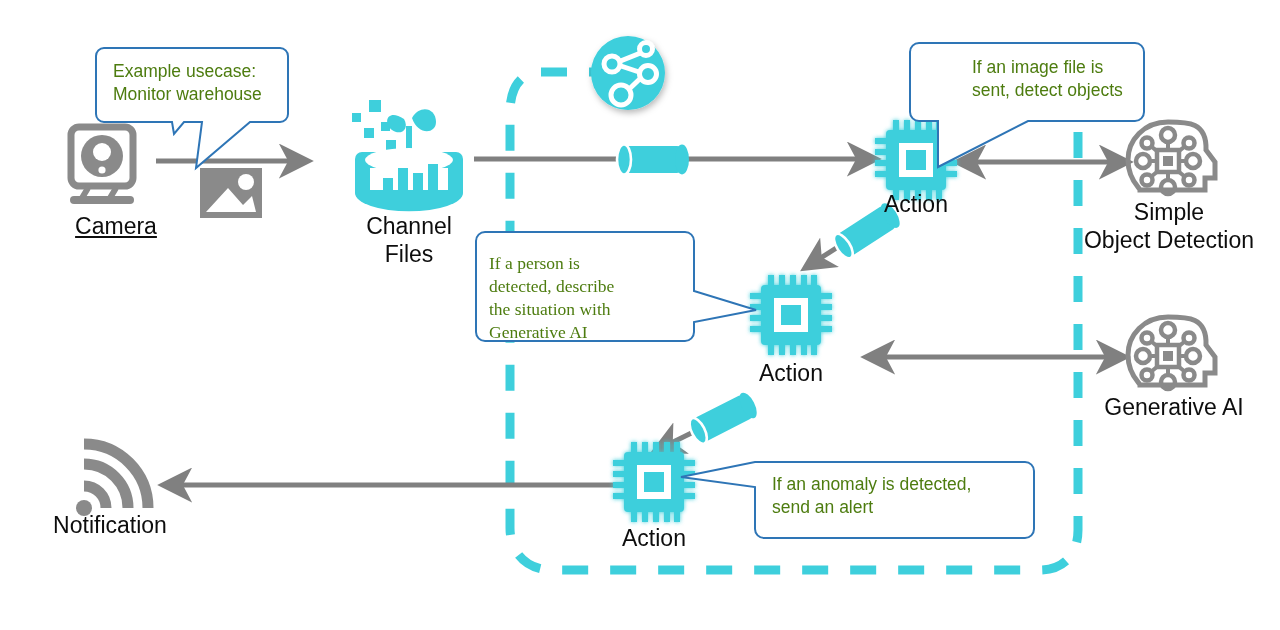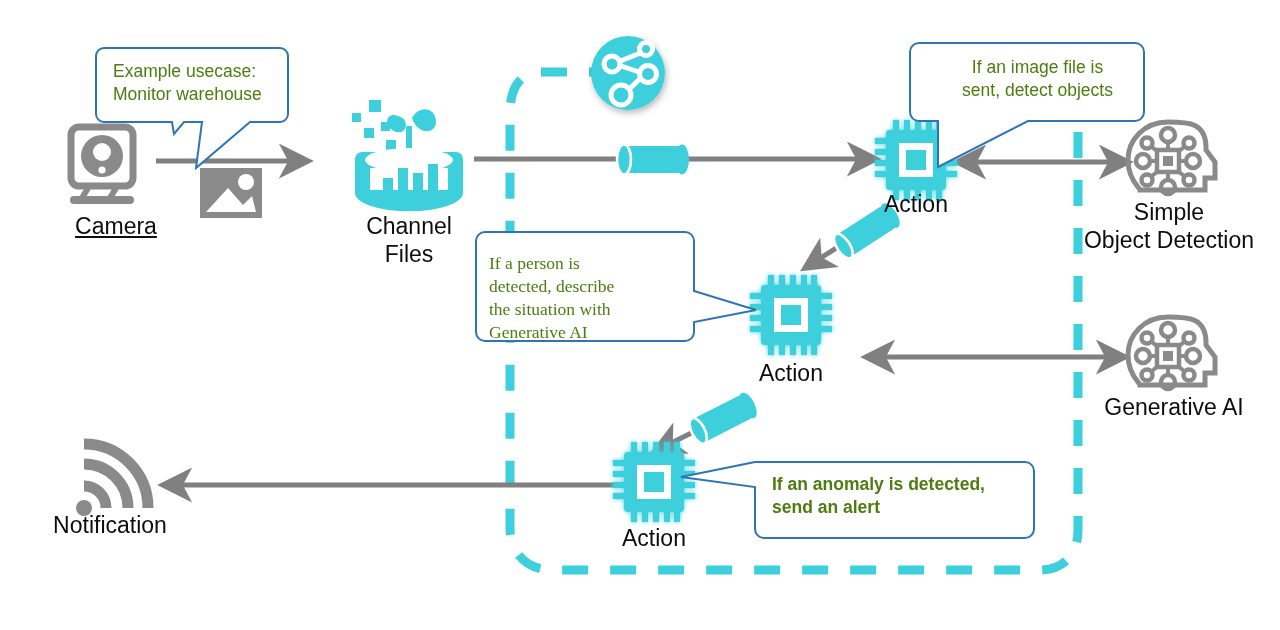--- a/index.html
+++ b/index.html
@@ -356,24 +356,24 @@
   <div class="node-label" style="left:1058px; top:198px; width:222px;">Simple
 Object Detection</div>
 
   <div class="node-label" style="left:1068px; top:393px; width:212px;">Generative AI</div>
 
   <div class="node-label" style="left:10px; top:511px; width:200px;">Notification</div>
 
   <div class="bubble-text" style="left:113px; top:60px; width:180px;">Example usecase:
 Monitor warehouse</div>
 
-  <div class="bubble-text" style="left:930px; top:56px; width:215px;text-align:center;">If an image file is
+  <div class="bubble-text" style="left:972px; top:56px; width:215px;">If an image file is
 sent, detect objects</div>
 
   <div class="bubble-text" style="left:489px; top:252px; width:200px;font-family:Liberation Serif, serif;">If a person is
 detected, describe
 the situation with
 Generative AI</div>
 
-  <div class="bubble-text" style="left:772px; top:473px; width:260px;font-weight:bold;">If an anomaly is detected,
+  <div class="bubble-text" style="left:772px; top:473px; width:260px;">If an anomaly is detected,
 send an alert</div>
 
 </div>
 
 </body></html>

